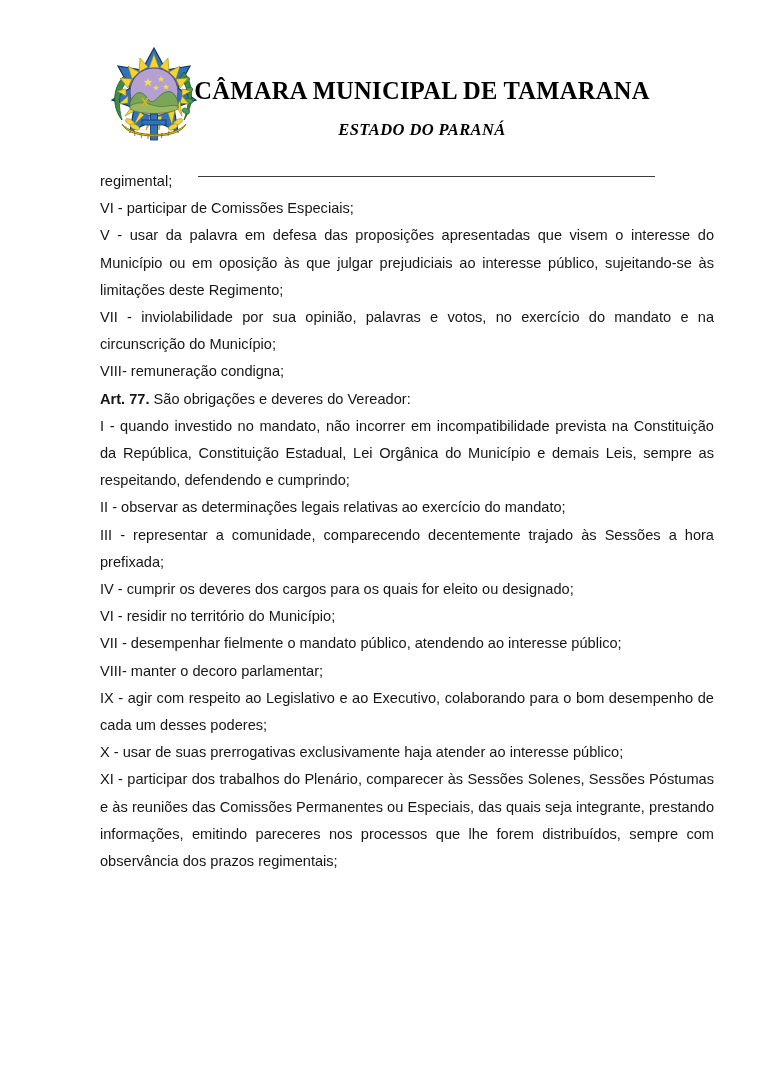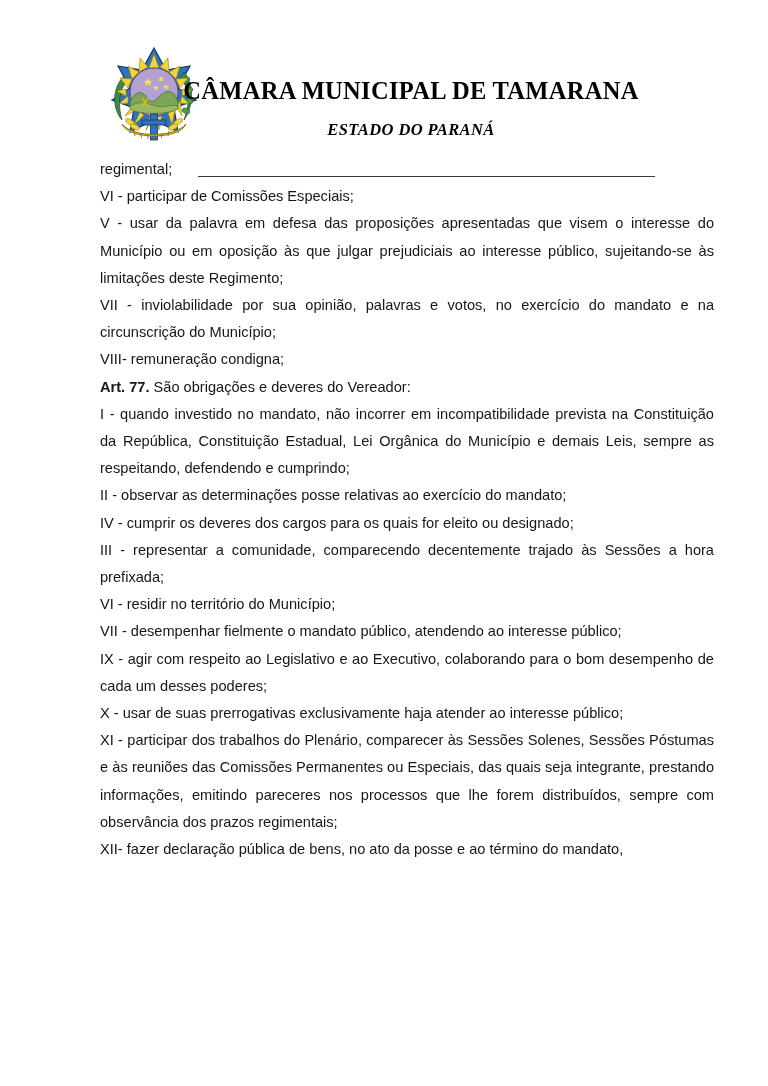--- a/index.html
+++ b/index.html
@@ -29,21 +29,21 @@
   }
   .emblem {
     position: absolute;
     left: 104px;
     top: 2px;
     width: 100px;
     height: 102px;
   }
   .header-text {
     position: absolute;
-    left: 182px;
+    left: 193px;
     top: 34px;
     width: 458px;
     text-align: center;
   }
   .header-title {
     font-family: "Liberation Serif", serif;
     font-weight: bold;
     font-size: 24.5px;
     letter-spacing: 0.3px;
     color: #000000;
@@ -66,21 +66,21 @@
     top: 132px;
     width: 457px;
     height: 1px;
     background: #3b3b3b;
   }
 
   
   .content {
     position: absolute;
     left: 100px;
-    top: 156px;
+    top: 168px;
     width: 614px;
   }
   .para {
     font-size: 14.6px;
     color: #161616;
     line-height: 27.2px;
     margin: 0;
     text-align: justify;
     text-justify: inter-word;
     -webkit-hyphens: none;
@@ -198,25 +198,25 @@
   </div>
 
   <div class="content" id="content">
       <p class="para nojustify">regimental;</p>
       <p class="para nojustify">VI - participar de Comissões Especiais;</p>
       <p class="para">V - usar da palavra em defesa das proposições apresentadas que visem o interesse do Município ou em oposição às que julgar prejudiciais ao interesse público, sujeitando-se às limitações deste Regimento;</p>
       <p class="para">VII - inviolabilidade por sua opinião, palavras e votos, no exercício do mandato e na circunscrição do Município;</p>
       <p class="para nojustify">VIII- remuneração condigna;</p>
       <p class="para nojustify"><b>Art. 77.</b><span> São obrigações e deveres do Vereador:</span></p>
       <p class="para">I - quando investido no mandato, não incorrer em incompatibilidade prevista na Constituição da República, Constituição Estadual, Lei Orgânica do Município e demais Leis, sempre as respeitando, defendendo e cumprindo;</p>
-      <p class="para nojustify">II - observar as determinações posse relativas ao exercício do mandato;</p>
+      <p class="para nojustify">II - observar as determinações legais relativas ao exercício do mandato;</p>
+      <p class="para">III - representar a comunidade, comparecendo decentemente trajado às Sessões a hora prefixada;</p>
       <p class="para nojustify">IV - cumprir os deveres dos cargos para os quais for eleito ou designado;</p>
-      <p class="para">III - representar a comunidade, comparecendo decentemente trajado às Sessões a hora prefixada;</p>
       <p class="para nojustify">VI - residir no território do Município;</p>
       <p class="para nojustify">VII - desempenhar fielmente o mandato público, atendendo ao interesse público;</p>
+      <p class="para nojustify">VIII- manter o decoro parlamentar;</p>
       <p class="para">IX - agir com respeito ao Legislativo e ao Executivo, colaborando para o bom desempenho de cada um desses poderes;</p>
       <p class="para nojustify">X - usar de suas prerrogativas exclusivamente haja atender ao interesse público;</p>
       <p class="para">XI - participar dos trabalhos do Plenário, comparecer às Sessões Solenes, Sessões Póstumas e às reuniões das Comissões Permanentes ou Especiais, das quais seja integrante, prestando informações, emitindo pareceres nos processos que lhe forem distribuídos, sempre com observância dos prazos regimentais;</p>
-      <p class="para">XII- fazer declaração pública de bens, no ato da posse e ao término do mandato,</p>
     </div>
 
 
 </div>
 
 </body></html>

